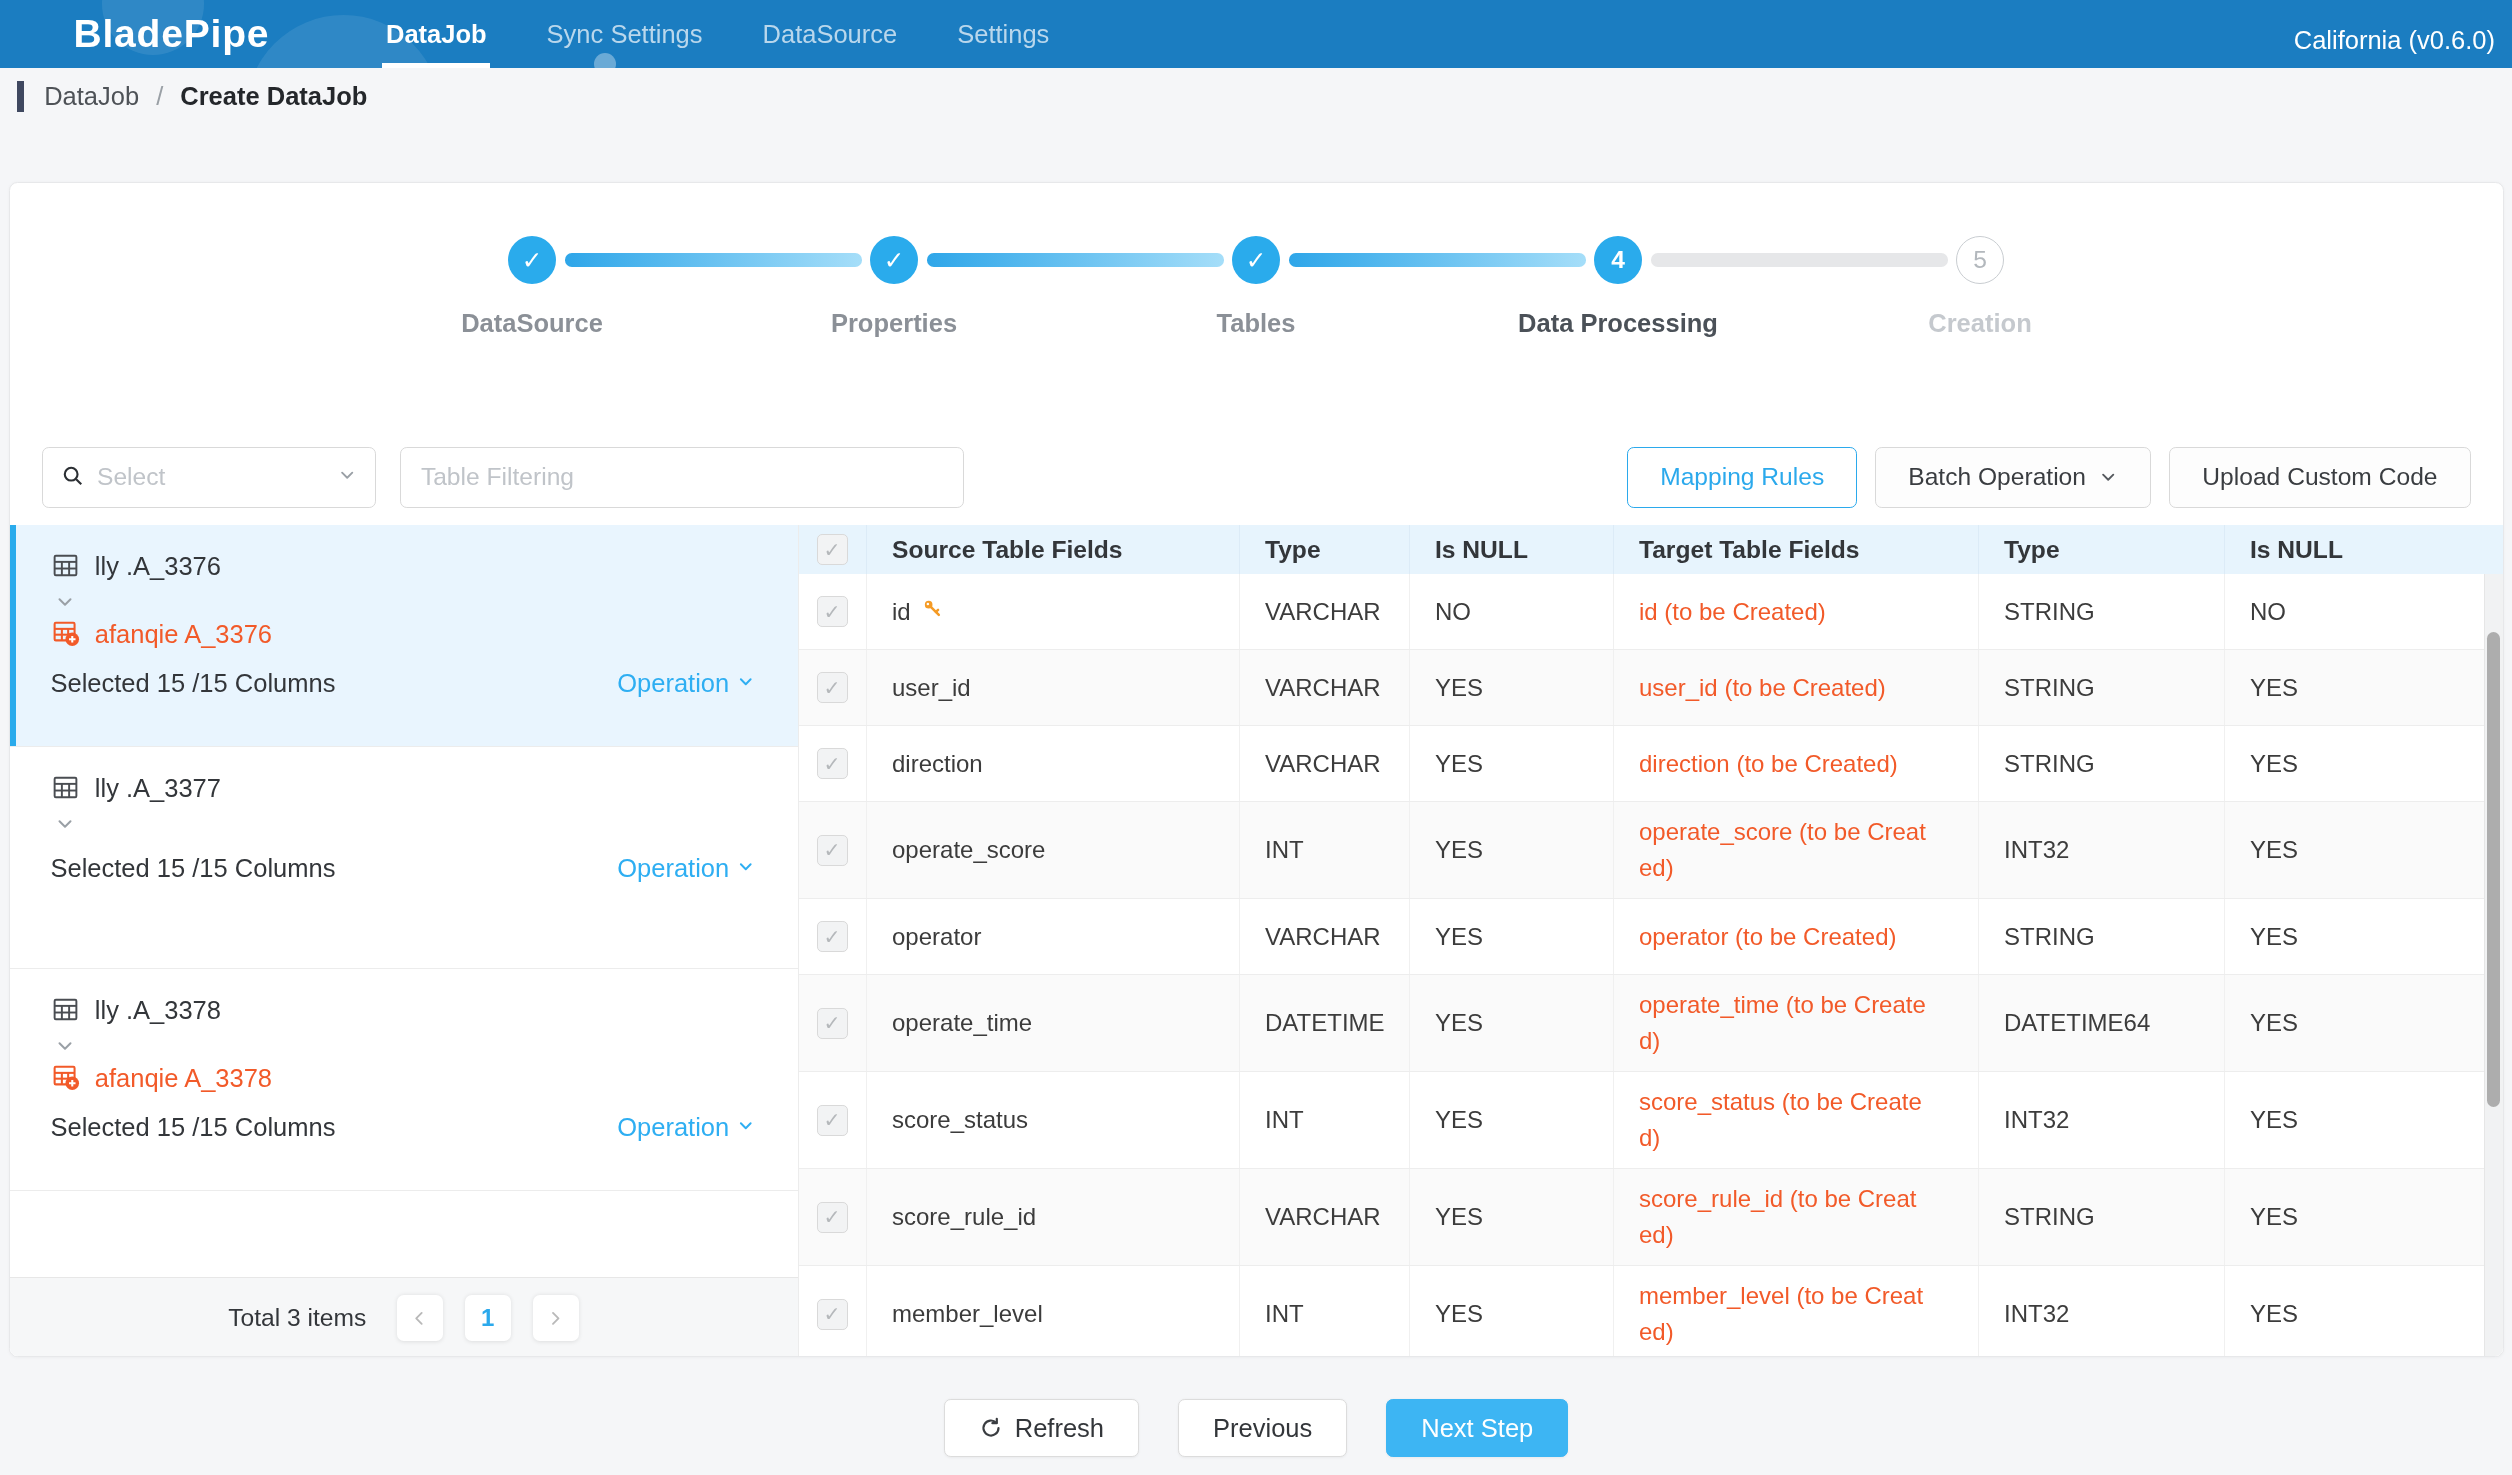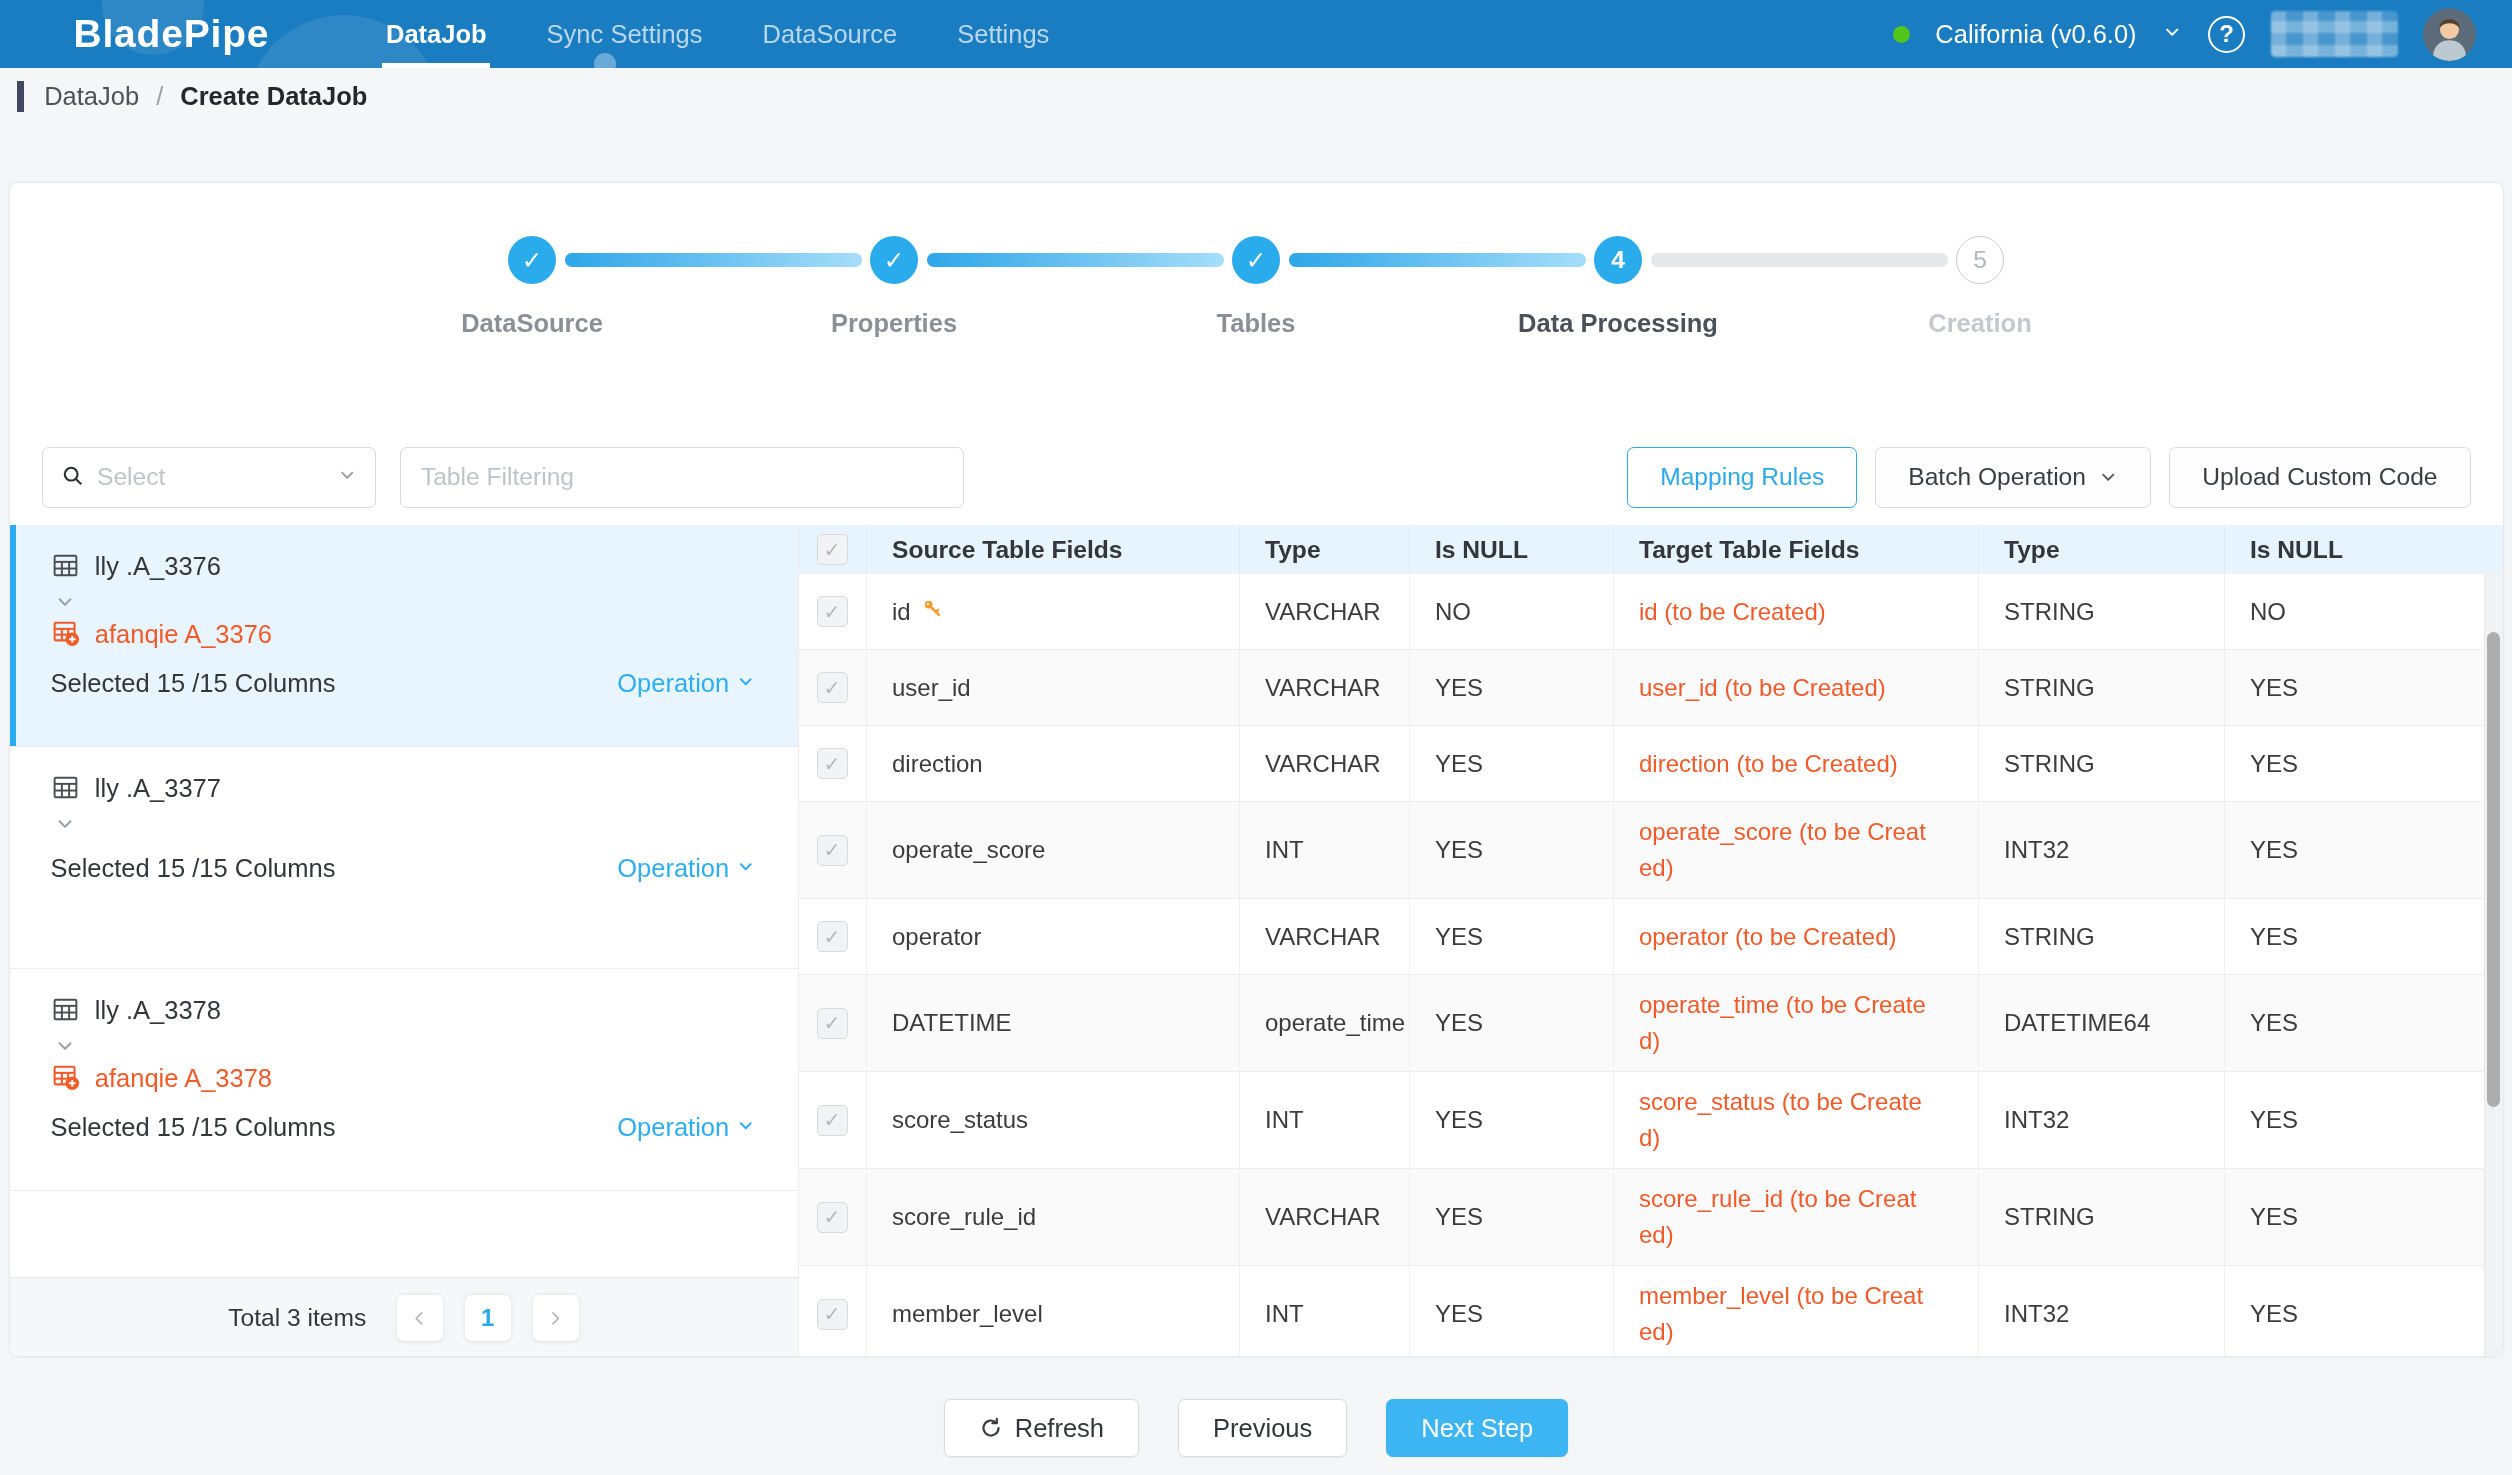--- a/index.html
+++ b/index.html
@@ -10,21 +10,21 @@
   .topnav { position:relative; height:68px; background:#1b7dc1; display:flex; align-items:stretch; overflow:hidden; }
   .bubble { position:absolute; border-radius:50%; background:rgba(255,255,255,.09); }
   .b1 { width:195px; height:195px; left:246px; top:15.3px; }
   .b2 { width:102px; height:102px; left:102px; top:-47px; }
   .b3 { width:22px; height:22px; left:594px; top:53px; background:rgba(255,255,255,.35); }
   .logo { position:relative; color:#fff; font-size:39px; font-weight:bold; letter-spacing:0.8px; padding:12px 0 0 25.5px; width:314px;margin-left:48px; }
   .nav-items { display:flex; align-items:stretch; gap:12px; }
   .nav-item { position:relative; display:flex; align-items:center; padding:0 24px; color:#b9d7ec; font-size:25.5px; cursor:pointer; }
   .nav-item.active { color:#fff; font-weight:bold; }
   .nav-item.active::after { content:""; position:absolute; left:20.4px; right:20.4px; bottom:0; height:5.1px; background:#fff; }
-  .nav-right { position:relative; margin-left:auto; display:flex; align-items:center; gap:25.5px; padding-right:36px; }
+  .nav-right { position:relative; margin-left:auto; display:flex; align-items:center; gap:25.5px; padding-right:17px;flex-direction:column; }
   .env-dot { width:17px; height:17px; border-radius:50%; background:#52c41a; }
   .env-name { color:#fff; font-size:25.5px; }
   .help-circle { width:37px; height:37px; border:2.5px solid #fff; border-radius:50%; color:#fff; font-size:24px; font-weight:bold; display:flex; align-items:center; justify-content:center; }
   .redacted { width:127px; height:46px; border-radius:4.2px; opacity:.85; filter:blur(1.3px);
     background: repeating-linear-gradient(0deg, rgba(255,255,255,.42) 0 12px, rgba(255,255,255,.14) 12px 24px),
                 repeating-linear-gradient(90deg, rgba(255,255,255,.38) 0 15.3px, rgba(255,255,255,.10) 15.3px 32px); }
   .avatar { width:53px; height:53px; border-radius:50%; overflow:hidden; flex:0 0 auto; }
 
   
   .crumb-row { height:56px; display:flex; align-items:center; padding-left:17px; }
@@ -414,24 +414,24 @@
               <div class="cell">VARCHAR</div>
               <div class="cell">YES</div>
               <div class="cell target">operator (to be Created)</div>
               <div class="cell">STRING</div>
               <div class="cell">YES</div>
             </div>
             <div class="frow">
               <div class="cell cb">
                 <span class="cbx">✓</span>
               </div>
+              <div class="cell">
+                <span>operate_time</span>
+              </div>
               <div class="cell">DATETIME</div>
-              <div class="cell">
-                <span>operate_time</span>
-              </div>
               <div class="cell">YES</div>
               <div class="cell target">operate_time (to be Created)</div>
               <div class="cell">DATETIME64</div>
               <div class="cell">YES</div>
             </div>
             <div class="frow">
               <div class="cell cb">
                 <span class="cbx">✓</span>
               </div>
               <div class="cell">

